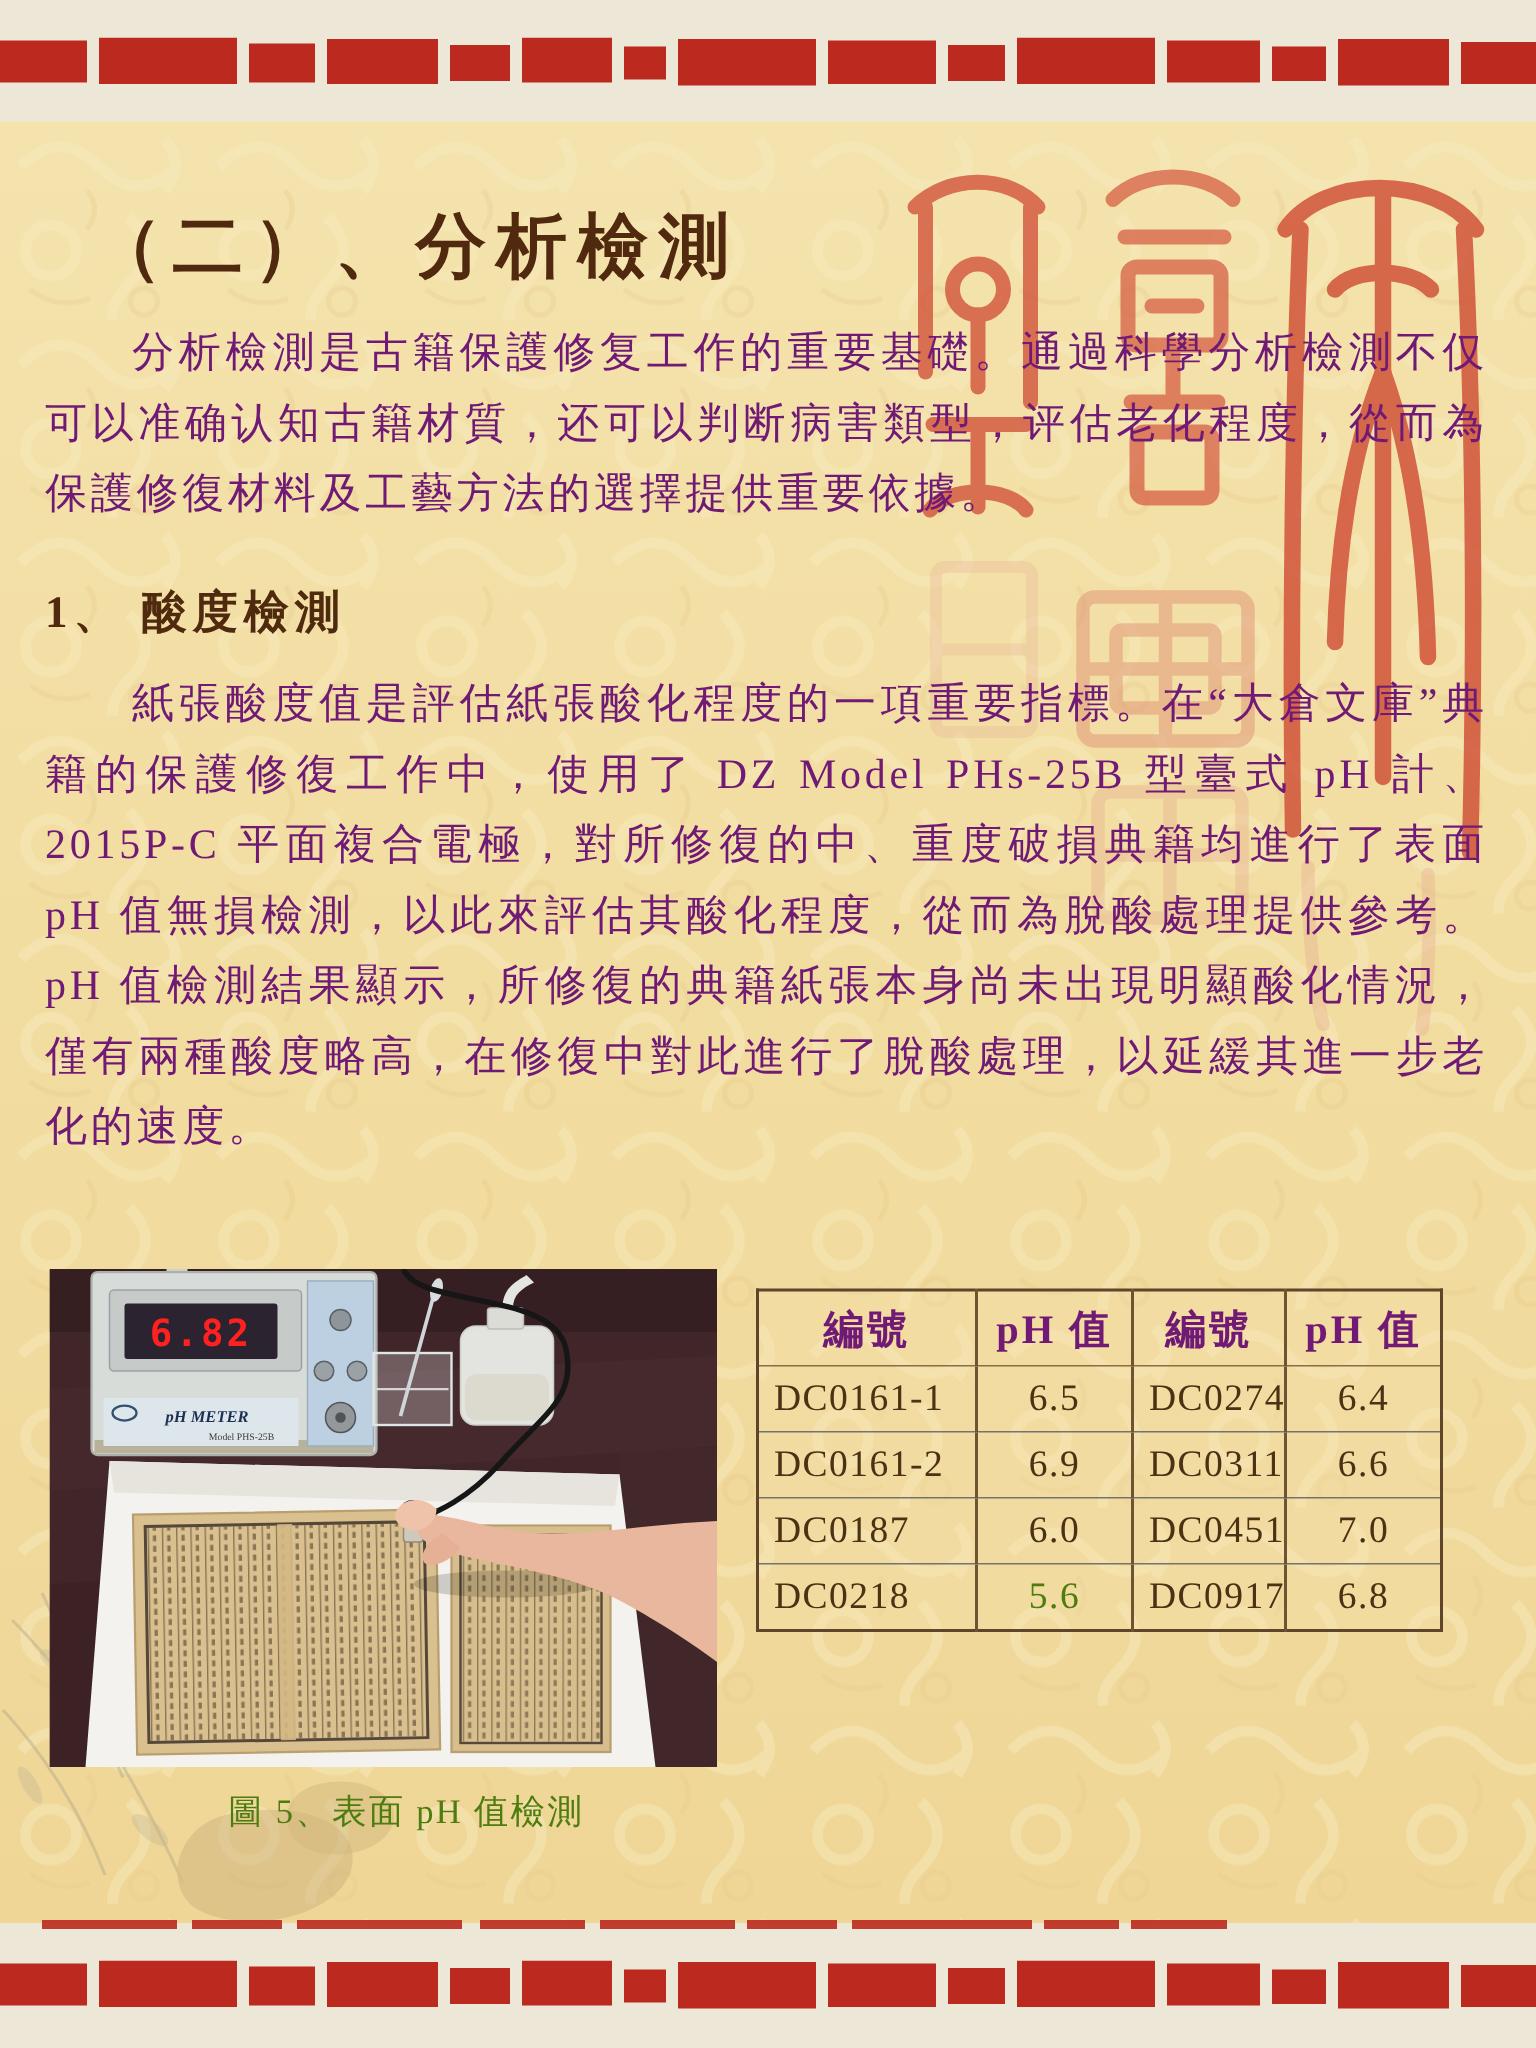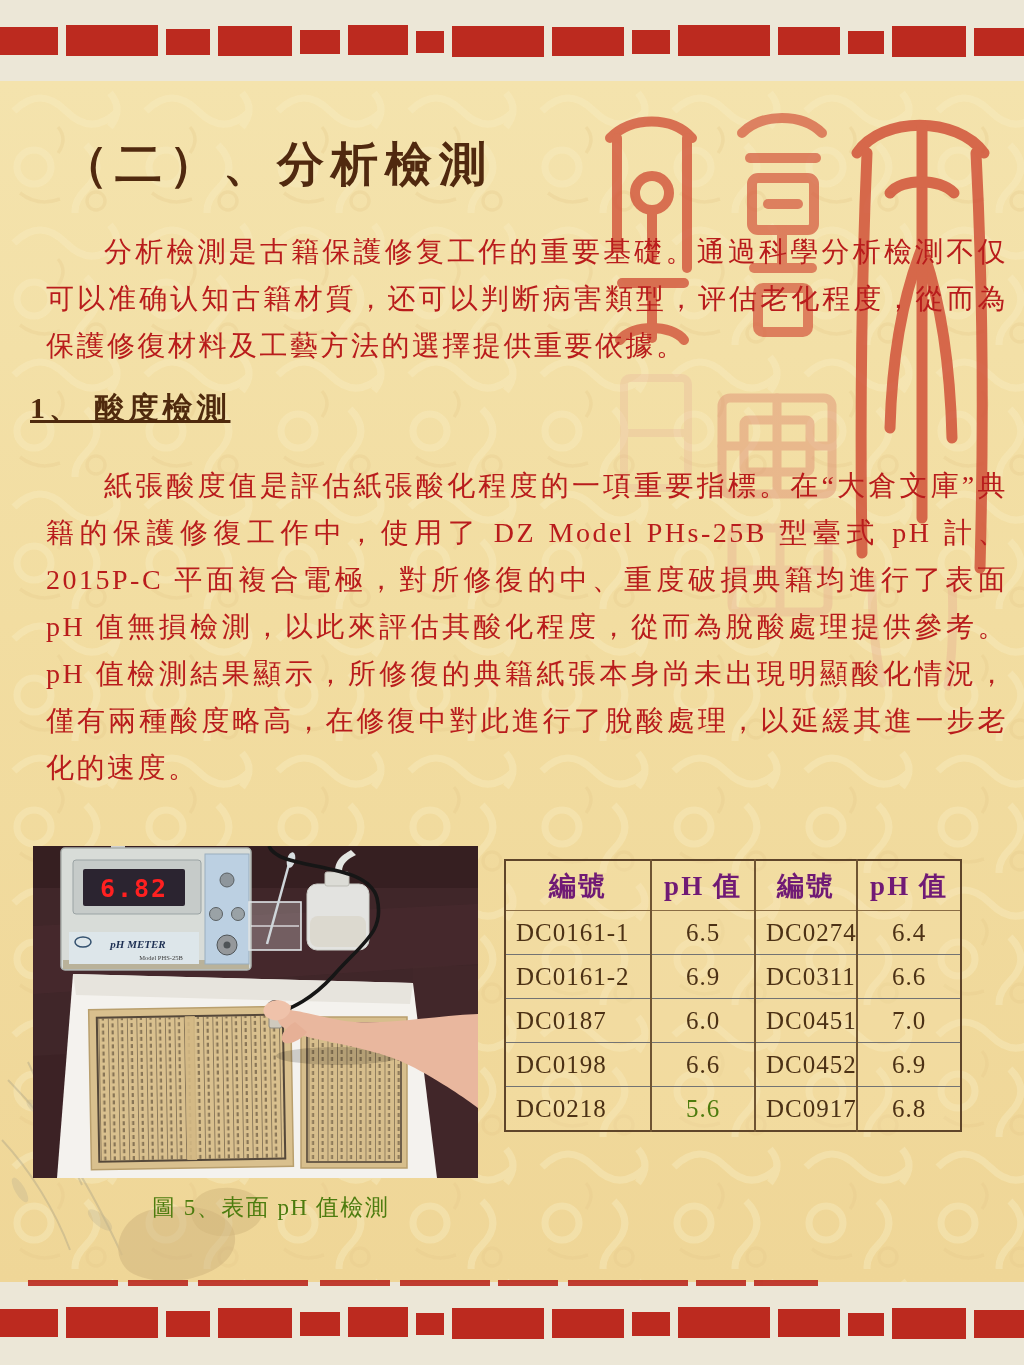--- a/index.html
+++ b/index.html
@@ -19,28 +19,28 @@
     top:81px;left:0;width:1024px;height:1201px;z-index:0;
     background:linear-gradient(180deg,#f4e3ad 0%,#f2dda1 45%,#efd697 100%);
   }
   #brocade svg{position:absolute;inset:0;opacity:.7;}
   
   #page-title{
     left:50px;top:122px;z-index:3;margin:11px;
     font-size:47px;font-weight:bold;color:#50290f;letter-spacing:7px;
   }
   .bodytext{
-    left:30px;width:962px;z-index:3;margin:16px;
+    left:30px;width:962px;z-index:3;margin:0;
     font-size:28px;line-height:47px;letter-spacing:2.5px;
-    color:#b91c1c;text-align:justify;text-indent:58px;
+    color:#701a75;text-align:justify;text-indent:58px;
   }
   #intro{top:212px;}
   #sec-heading{
     left:30px;top:388px;z-index:3;margin:0;
-    font-size:30px;font-weight:bold;color:#4f2a0e;letter-spacing:4px;text-decoration:underline;
+    font-size:30px;font-weight:bold;color:#4f2a0e;letter-spacing:4px;
   }
   #sec-body{top:446px;}
   #table-title{
     left:503px;top:811px;width:500px;z-index:3;margin:0;
     font-size:24px;color:#5a3a1a;letter-spacing:1px;
   }
   
   #seal{left:572px;top:98px;z-index:1;}
   
   #photo{left:33px;top:846px;z-index:2;}
@@ -294,26 +294,20 @@
         <td class="id">DC0311</td>
         <td class="val">6.6</td>
       </tr>
       <tr>
         <td class="id">DC0187</td>
         <td class="val">6.0</td>
         <td class="id">DC0451</td>
         <td class="val">7.0</td>
       </tr>
       <tr>
-        <td class="id">DC0198</td>
-        <td class="val">6.6</td>
-        <td class="id">DC0452</td>
-        <td class="val">6.9</td>
-      </tr>
-      <tr>
         <td class="id">DC0218</td>
         <td class="val red">5.6</td>
         <td class="id">DC0917</td>
         <td class="val">6.8</td>
       </tr>
     </tbody>
   </table>
 
   <p id="fig-caption" class="abs">圖 5、表面 pH 值檢測</p>
 

